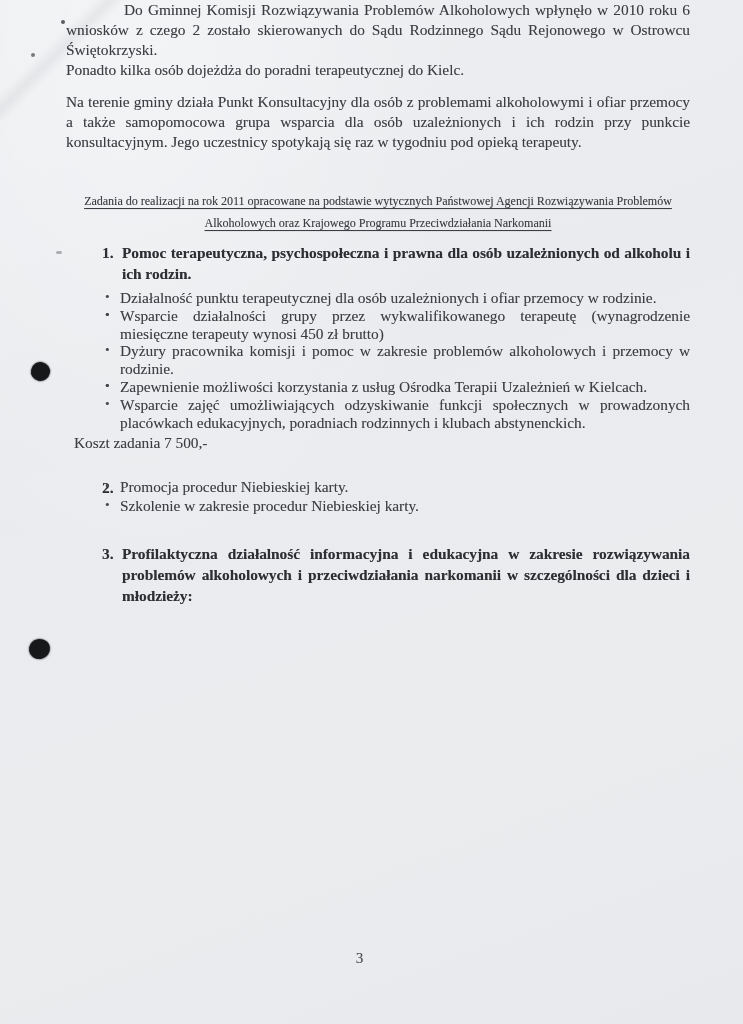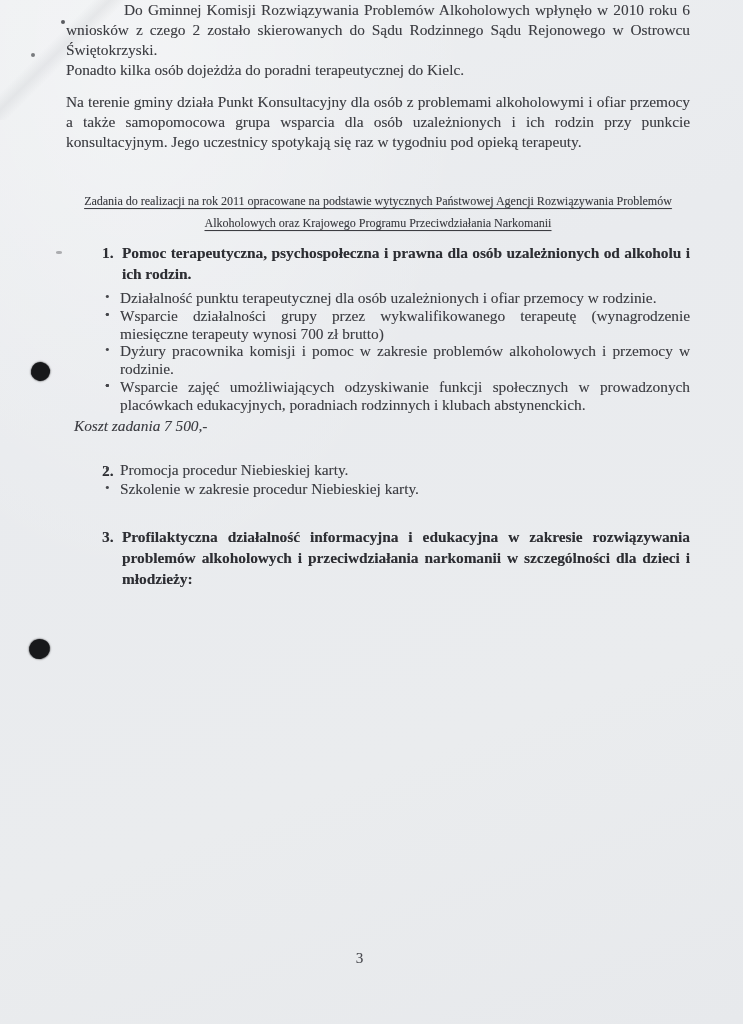--- a/index.html
+++ b/index.html
@@ -92,21 +92,20 @@
     left: 1px;
     top: -1px;
     font-size: 13px;
     color: #45464b;
   }
   ul.bullets.gap-top { margin-top: 8px; }
   .italic { }
 
   .cost-line {
     margin: 2px 0 0 8px;
-    font-style: italic;
     line-height: 20px;
     text-shadow: 0.2px 0.2px 0.45px rgba(62,63,68,0.35);
   }
 
   .page-number {
     position: absolute;
     left: 0;
     right: 24px;
     top: 950px;
     text-align: center;
@@ -162,31 +161,32 @@
     <ul class="bullets">
       <li>
         <span class="marker">•</span>
         <span>Działalność punktu terapeutycznej dla osób uzależnionych i ofiar przemocy w rodzinie.</span>
       </li>
       <li>
         <span class="marker">•</span>
       </li>
       <li>
         <span class="marker">•</span>
-        <span>Wsparcie działalności grupy przez wykwalifikowanego terapeutę (wynagrodzenie miesięczne terapeuty wynosi 700 zł brutto)</span>
+        <span>Wsparcie działalności grupy przez wykwalifikowanego terapeutę (wynagrodzenie miesięczne terapeuty wynosi 450 zł brutto)</span>
       </li>
       <li>
         <span class="marker">•</span>
         <span>Dyżury pracownika komisji i pomoc w zakresie problemów alkoholowych i przemocy w rodzinie.</span>
       </li>
       <li>
         <span class="marker">•</span>
       </li>
       <li>
         <span class="marker">•</span>
+        <span>Zapewnienie możliwości korzystania z usług Ośrodka Terapii Uzależnień w Kielcach.</span>
       </li>
       <li>
         <span class="marker">•</span>
         <span>Wsparcie zajęć umożliwiających odzyskiwanie funkcji społecznych w prowadzonych placówkach edukacyjnych, poradniach rodzinnych i klubach abstynenckich.</span>
       </li>
     </ul>
 
     <p class="cost-line">Koszt zadania 7 500,-</p>
 
     <p class="section-title sec-2">

